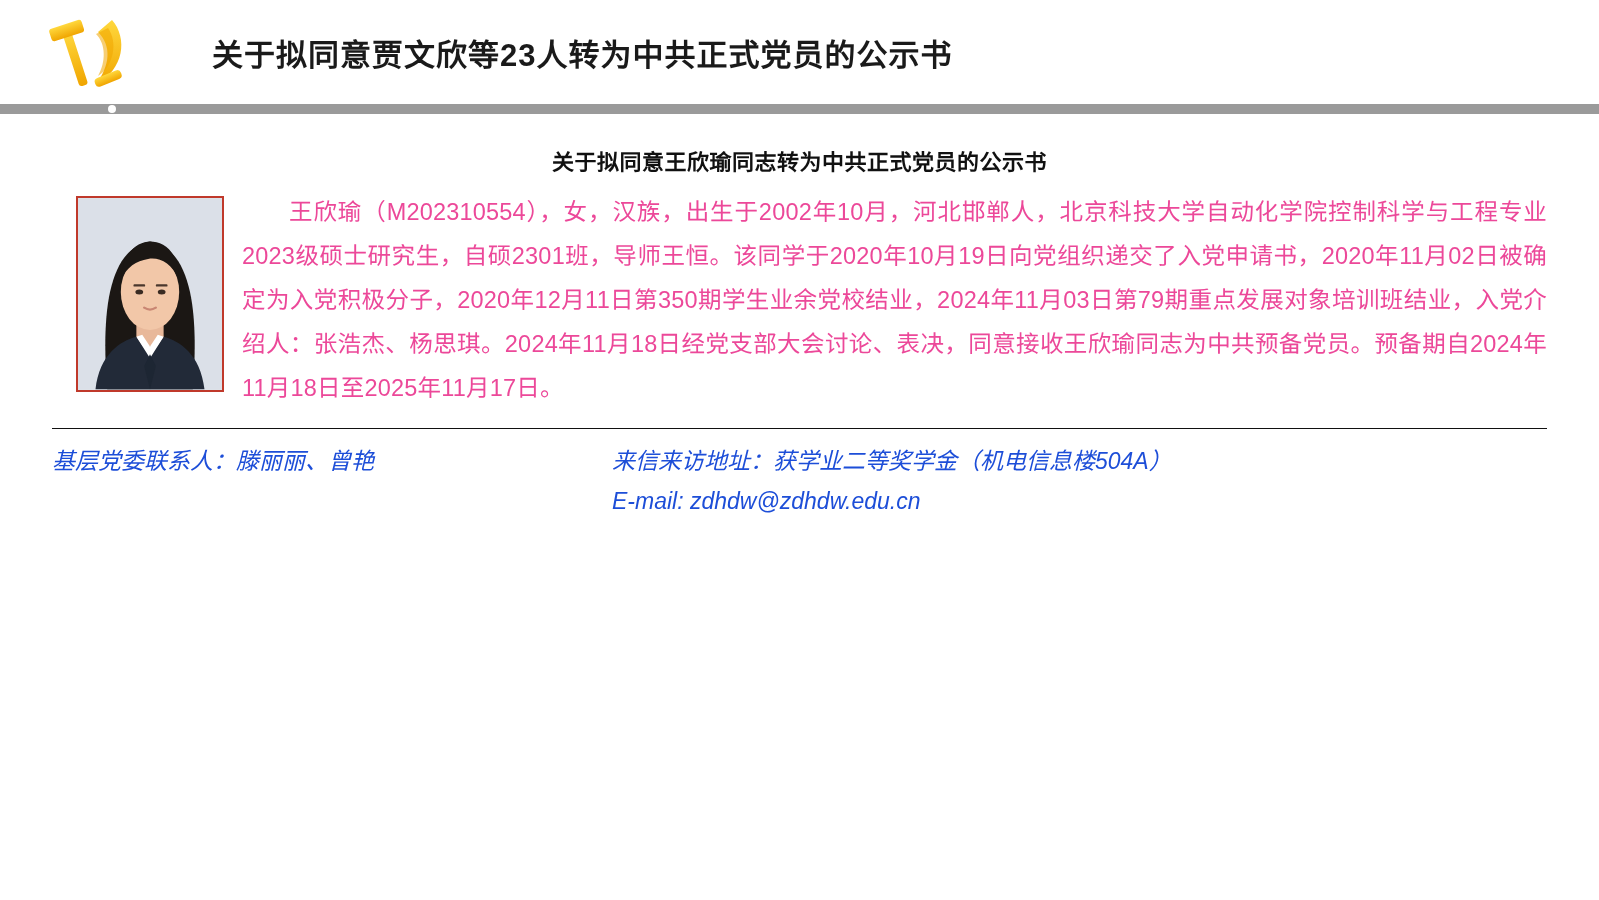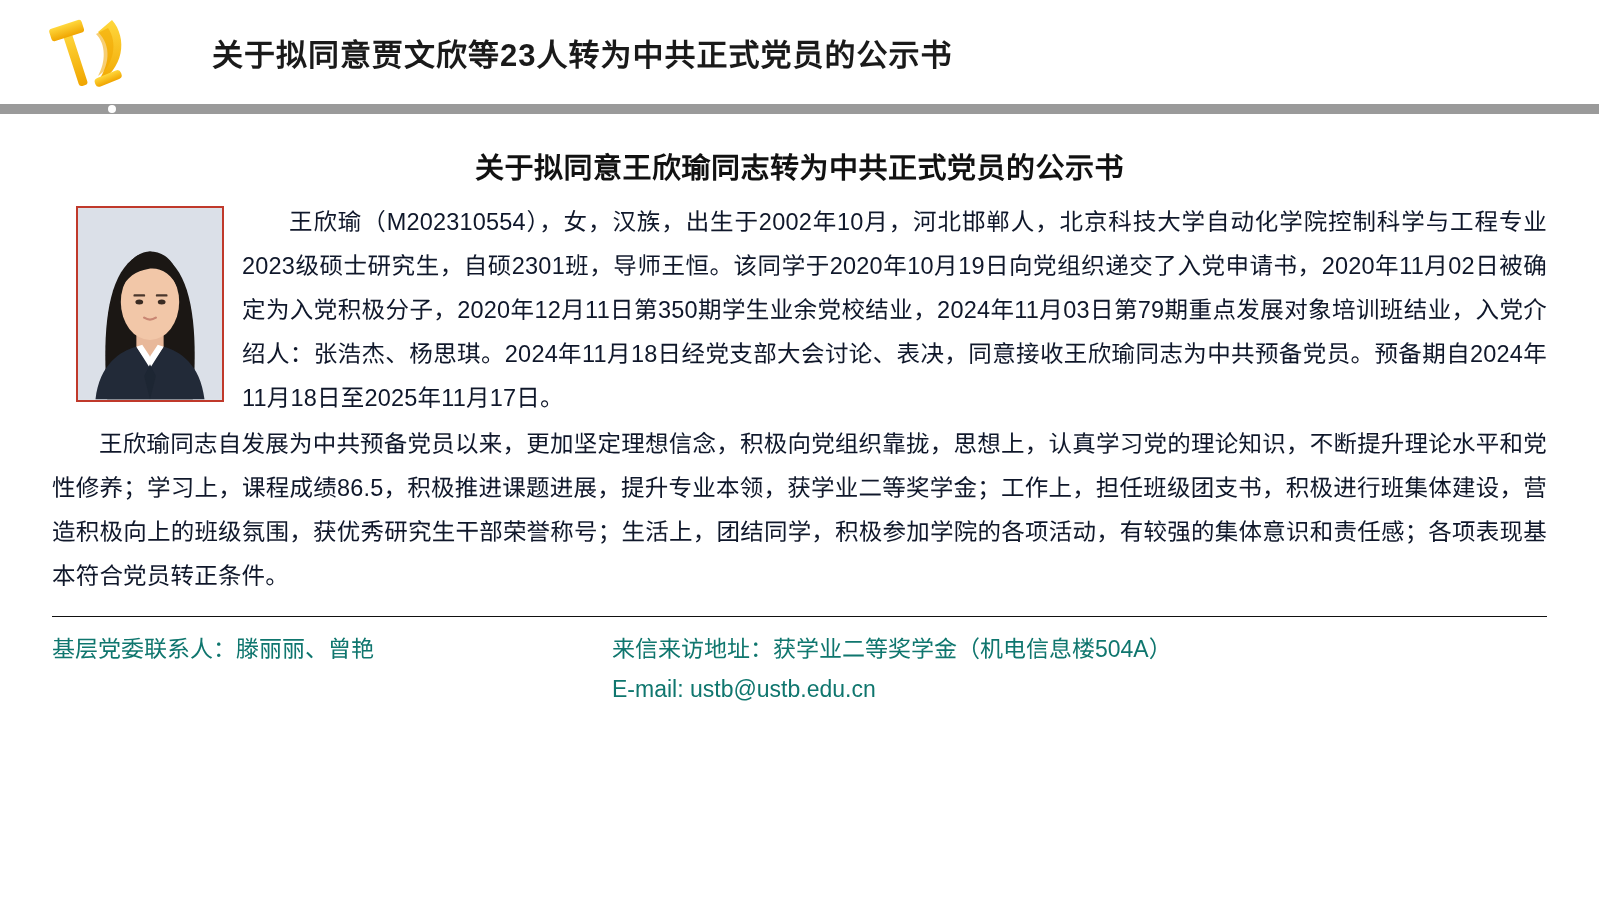--- a/index.html
+++ b/index.html
@@ -59,21 +59,21 @@
     border-radius: 50%;
     background: #ffffff;
   }
 
   
   .doc {
     padding: 26px 52px 0 52px;
   }
   .doc-title {
     text-align: center;
-    font-size: 29px;
+    font-size: 22px;
     font-weight: bold;
     color: #111111;
     letter-spacing: 0.5px;
     margin: 4px 0 14px 0;
   }
 
   .body-wrap {
     position: relative;
   }
   .photo {
@@ -84,42 +84,43 @@
     border: 2px solid #c0392b;
     background: #dfe3ea;
     position: relative;
     overflow: hidden;
   }
   .photo svg { display:block; width: 100%; height: 100%; }
 
   p.para {
     font-size: 23.5px;
     line-height: 44px;
-    color: #0f172a;
+    color: #ec4899;
     text-align: justify;
     text-justify: inter-ideograph;
     margin: 0 0 2px 0;
     text-indent: 2em;
     letter-spacing: 0.2px;
   }
   p.para.second { text-indent: 2em; }
 
   .clearfix::after { content:""; display:block; clear:both; }
 
   
   .footer-rule {
     border: none;
     border-top: 1.6px solid #111111;
     margin: 16px 0 12px 0;
   }
   .footer {
     display: flex;
     font-size: 23px;
     line-height: 40px;
-    color: #0f766e;
+    color: #1d4ed8;
+    font-style: italic;
   }
   .footer-col-left { width: 560px; }
   .footer-col-right { flex: 1; }
   .footer .line { white-space: nowrap; }
 </style>
 </head>
 <body>
 
 <div class="page">
 
@@ -176,29 +177,28 @@
           <path d="M18 196 C 22 160, 44 146, 60 142 L 74 162 L 88 142 C 104 146, 126 160, 130 196 Z" fill="#222a38"></path>
 
           <path d="M60 142 L 74 164 L 88 142 L 82 140 L 74 152 L 66 140 Z" fill="#ffffff"></path>
 
           <path d="M74 160 L 68 172 L 74 196 L 80 172 Z" fill="#1d2633"></path>
         </svg>
       </div>
 
       <p class="para">王欣瑜（M202310554），女，汉族，出生于2002年10月，河北邯郸人，北京科技大学自动化学院控制科学与工程专业2023级硕士研究生，自硕2301班，导师王恒。该同学于2020年10月19日向党组织递交了入党申请书，2020年11月02日被确定为入党积极分子，2020年12月11日第350期学生业余党校结业，2024年11月03日第79期重点发展对象培训班结业，入党介绍人：张浩杰、杨思琪。2024年11月18日经党支部大会讨论、表决，同意接收王欣瑜同志为中共预备党员。预备期自2024年11月18日至2025年11月17日。</p>
 
-      <p class="para second">王欣瑜同志自发展为中共预备党员以来，更加坚定理想信念，积极向党组织靠拢，思想上，认真学习党的理论知识，不断提升理论水平和党性修养；学习上，课程成绩86.5，积极推进课题进展，提升专业本领，获学业二等奖学金；工作上，担任班级团支书，积极进行班集体建设，营造积极向上的班级氛围，获优秀研究生干部荣誉称号；生活上，团结同学，积极参加学院的各项活动，有较强的集体意识和责任感；各项表现基本符合党员转正条件。</p>
     </div>
 
     <hr class="footer-rule">
 
     <div class="footer">
       <div class="footer-col-left">
         <div class="line">基层党委联系人：滕丽丽、曾艳</div>
       </div>
       <div class="footer-col-right">
         <div class="line">来信来访地址：获学业二等奖学金（机电信息楼504A）</div>
-        <div class="line">E-mail: ustb@ustb.edu.cn</div>
+        <div class="line">E-mail: zdhdw@zdhdw.edu.cn</div>
       </div>
     </div>
 
   </div>
 </div>
 
 </body></html>

